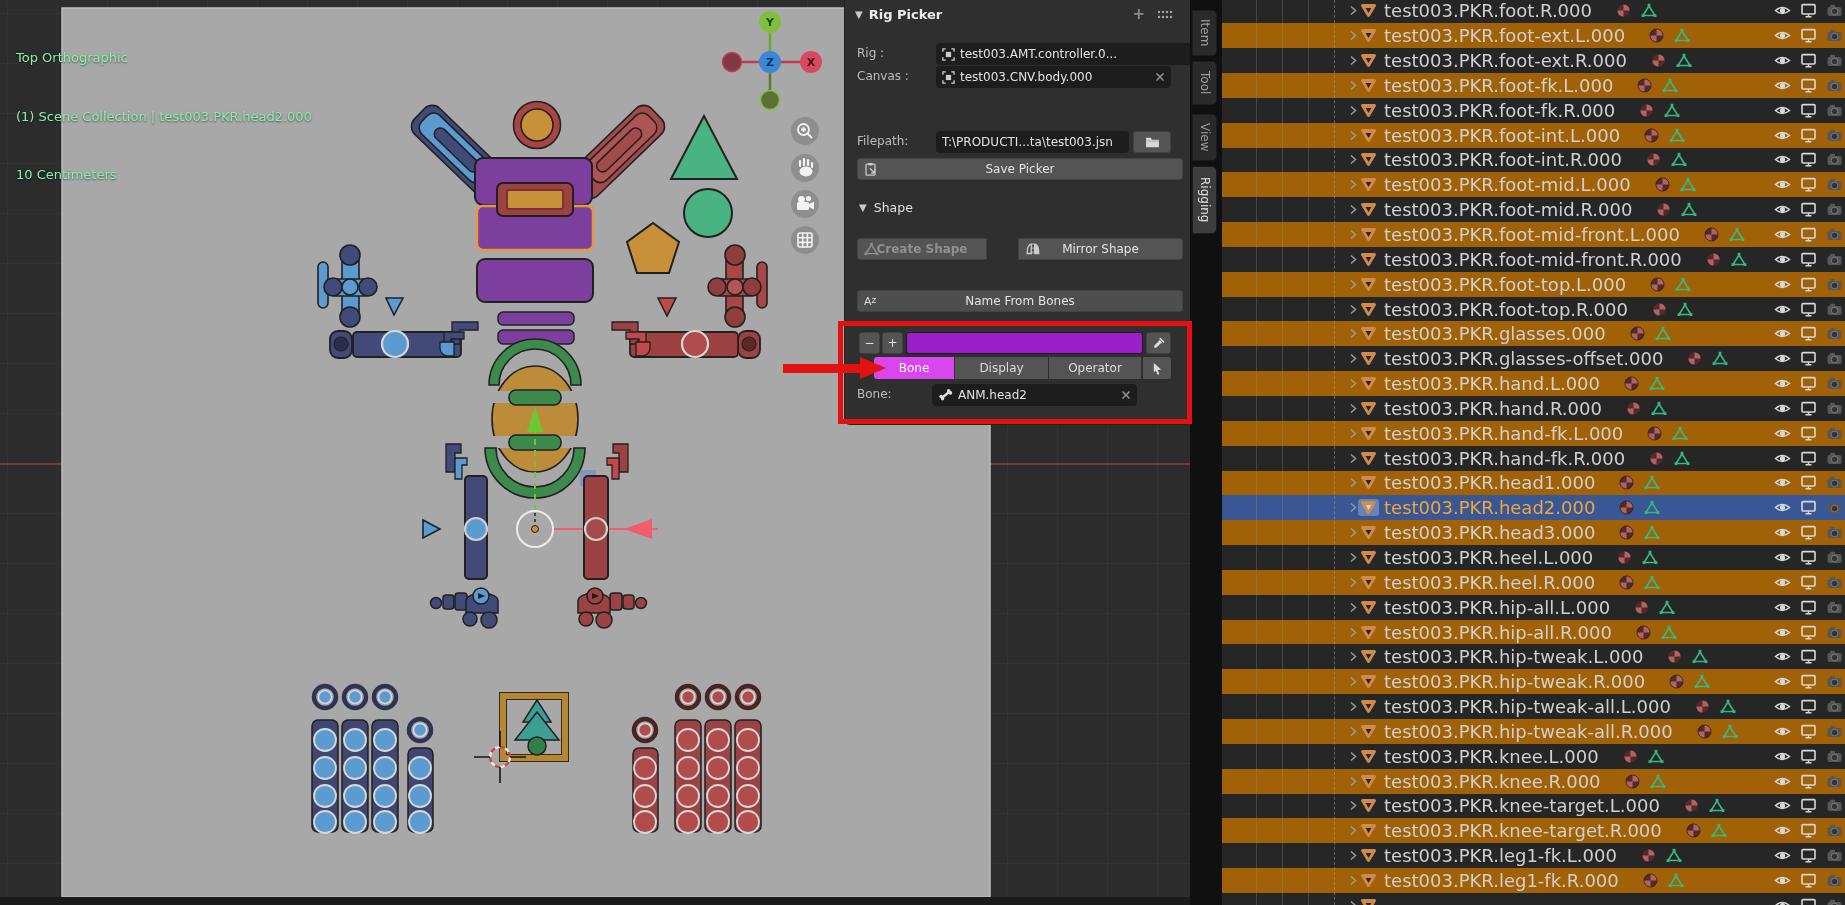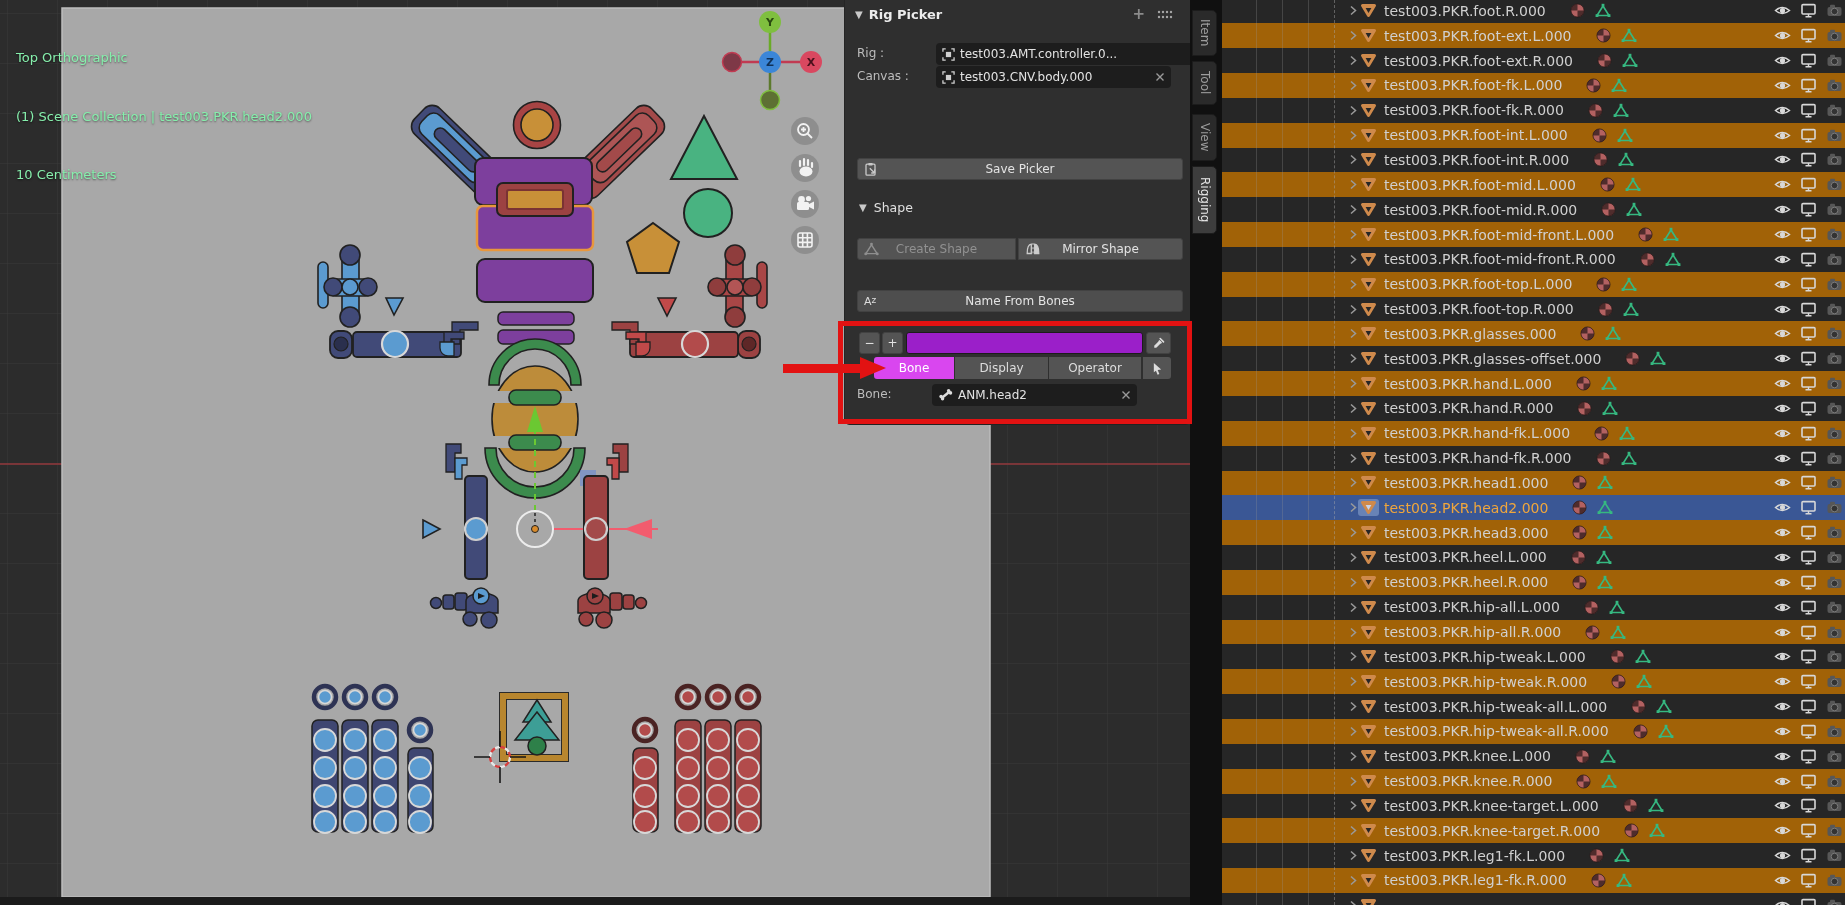--- a/index.html
+++ b/index.html
@@ -36,21 +36,21 @@
   .ann-box{position:absolute;left:838px;top:321px;width:354px;height:103px;border:5px solid #e21212;box-sizing:border-box;z-index:40;pointer-events:none;}
   .ann-arrow-bar{position:absolute;left:783px;top:364px;width:80px;height:9px;background:#e21212;z-index:41;pointer-events:none;}
   .ann-arrow-head{position:absolute;left:860px;top:357px;width:0;height:0;border-left:26px solid #e21212;border-top:11.5px solid transparent;border-bottom:11.5px solid transparent;z-index:41;pointer-events:none;}
 
   
   .tabstrip{position:relative;width:32px;height:905px;background:#101010;flex:none;}
   .vtab{position:absolute;left:2px;width:25px;background:#2a2a2a;color:#9d9d9d;border-radius:0 5px 5px 0;writing-mode:vertical-rl;display:flex;align-items:center;justify-content:center;font-size:12px;border:1px solid #1c1c1c;box-sizing:border-box;}
   .vtab.active{background:#3d3d3d;color:#e8e8e8;}
 
   
-  .outliner{position:relative;width:623px;height:905px;background:#262626;flex:none;overflow:hidden;font-size:14px;}
+  .outliner{position:relative;width:623px;height:905px;background:#262626;flex:none;overflow:hidden;font-size:18px;}
   .ol-row{position:relative;height:24.85px;display:flex;align-items:center;padding-left:126px;box-sizing:border-box;background:#262626;}
   .ol-row.alt{background:#a16207;}
   .ol-row.sel{background:#3a5795;}
   .ol-row .lbl{color:#d0d0d0;margin-left:5px;white-space:nowrap;}
   .ol-row.sel .lbl{color:#f0a63c;}
   .ol-row .datas{display:flex;gap:10px;margin-left:24px;align-items:center;}
   .ol-row .ricons{position:absolute;left:552px;display:flex;gap:9px;align-items:center;}
   .ol-chip{display:flex;border-radius:3px;padding:1px 2px;}
   .ol-row.sel .ol-chip{background:rgba(150,175,215,.5);}
   .guide{position:absolute;top:0;bottom:0;width:1px;background:rgba(150,150,150,.28);z-index:5;pointer-events:none;}
@@ -394,41 +394,53 @@
           <span class="val">test003.CNV.body.000</span>
           <span class="xbtn">
               <svg width="10" height="10" viewBox="0 0 10 10">
                 <path d="M1.5 1.5 L8.5 8.5 M8.5 1.5 L1.5 8.5" stroke="#9a9a9a" stroke-width="1.4"></path>
               </svg>
             </span>
         </div>
       </div>
 
 
+      <div class="prow" style="top:131px;">
+        <span class="plabel">Filepath:</span>
+        <div class="pfield" style="left:91px;width:193px;">
+          <span class="val" style="margin-left:0;">T:\PRODUCTI...ta\test003.jsn</span>
+        </div>
+        <div class="pbtn" style="left:288px;width:38px;">
+          <svg width="15" height="12" viewBox="0 0 16 13">
+              <path d="M1 2 h5 l1.5 2 H15 v8.2 H1 Z" fill="#d8d8d8"></path>
+              <path d="M1 5.4 H15" stroke="#9e9e9e" stroke-width="0.8"></path>
+            </svg>
+        </div>
+      </div>
 
       <div class="prow" style="top:158px;">
         <div class="pbtn" style="left:12px;width:326px;">
           <span class="bicon">
               <svg width="15" height="15" viewBox="0 0 15 15">
                 <rect x="2" y="2.2" width="9" height="11" rx="1" fill="none" stroke="#c9c9c9" stroke-width="1.3"></rect>
                 <rect x="4.3" y="1" width="4.4" height="2.6" rx="0.8" fill="#c9c9c9"></rect>
                 <path d="M5.8 6.2 L10.6 11 M10.6 11 v-3.4 M10.6 11 h-3.4" stroke="#c9c9c9" stroke-width="1.3" fill="none"></path>
               </svg>
             </span>
           <span>Save Picker</span>
         </div>
       </div>
 
       <div class="sec-hdr" style="top:200px;">
         <span class="chev">▼</span>
         <span>Shape</span>
       </div>
 
       <div class="prow" style="top:238px;">
-        <div class="pbtn" style="left:12px;width:159px;border-radius:3px 0 0 3px;">
+        <div class="pbtn" style="left:12px;width:130px;border-radius:3px 0 0 3px;font-weight:bold;">
           <span class="bicon">
               <svg width="15" height="14" viewBox="0 0 16 15">
                 <path d="M8 3 L14 12.5 L2 12.5 Z" fill="none" stroke="#8f8f8f" stroke-width="1.5"></path>
                 <circle cx="8" cy="2.2" r="1.5" fill="#8f8f8f"></circle>
                 <circle cx="1.8" cy="12.8" r="1.5" fill="#8f8f8f"></circle>
                 <circle cx="14.2" cy="12.8" r="1.5" fill="#8f8f8f"></circle>
               </svg>
             </span>
           <span class="disabled-txt">Create Shape</span>
         </div>

